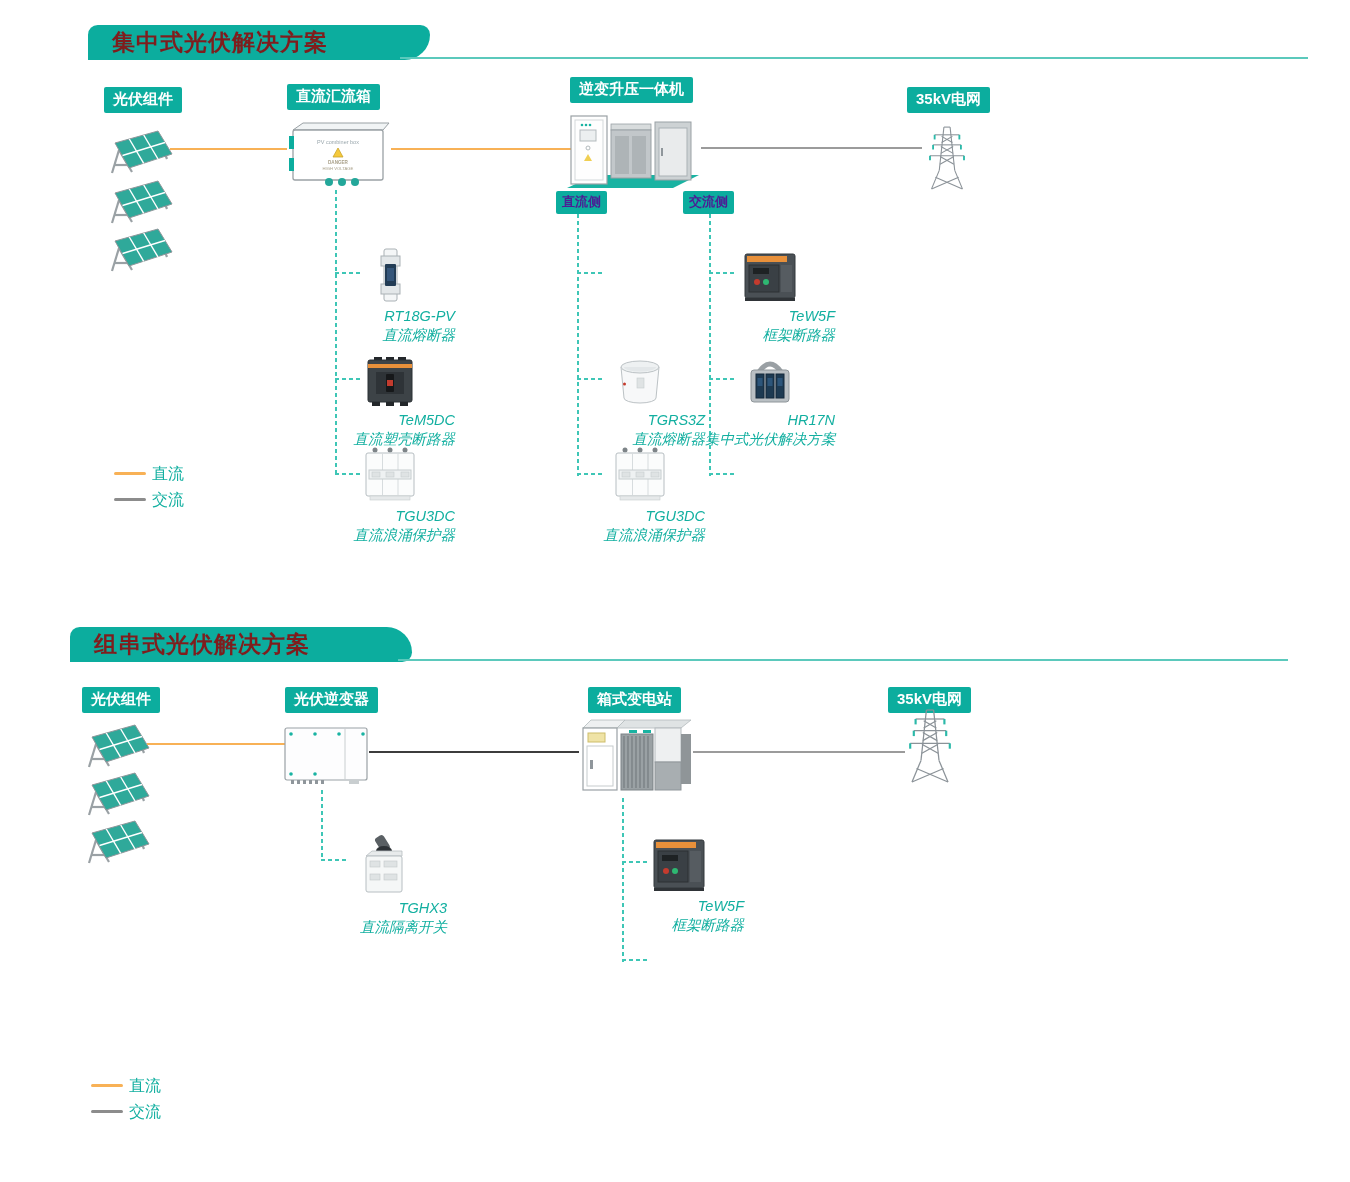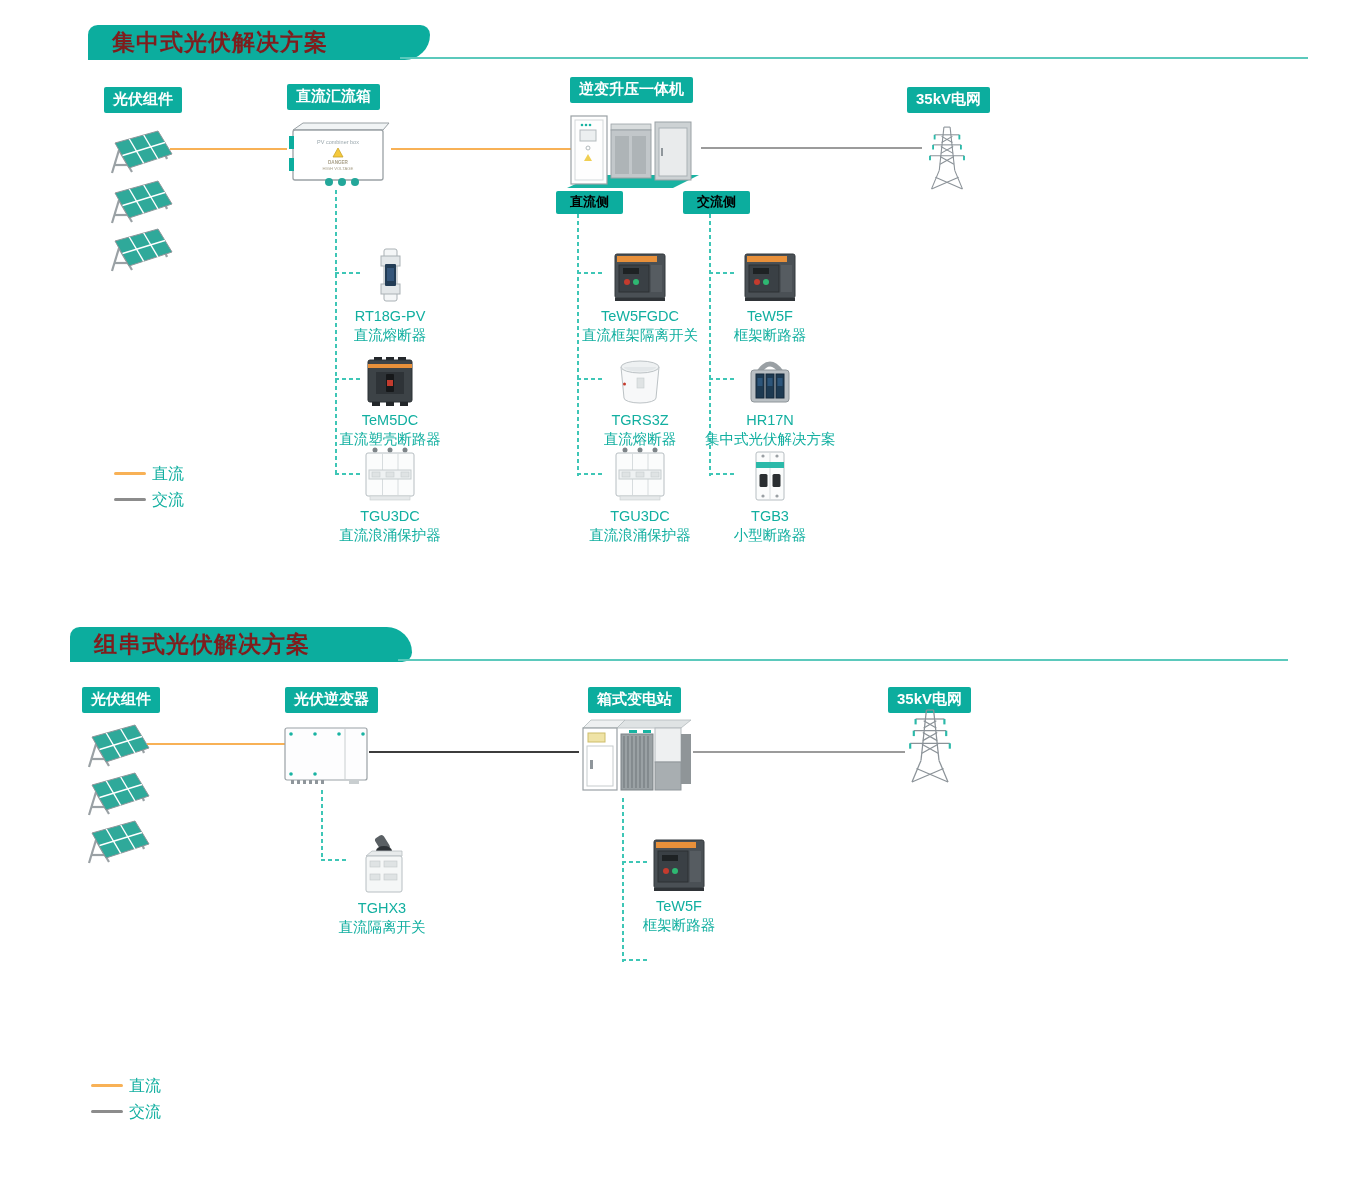--- a/index.html
+++ b/index.html
@@ -10,26 +10,26 @@
   .canvas{position:relative;width:1350px;height:1182px;background:#fff;
           font-family:"Liberation Sans",sans-serif;overflow:hidden;}
   .abs{position:absolute;}
   .stitle{background:var(--teal);color:#7f1d1d;font-weight:bold;font-size:23px;
           line-height:35px;height:35px;width:318px;padding-left:24px;letter-spacing:1px;}
   .s1r{border-radius:10px 10px 26px 0;}
   .s2r{border-radius:10px 26px 10px 0;}
   .rule{height:2px;background:#5BC9BC;}
   .nlabel{background:var(--teal);color:#fff;font-weight:bold;font-size:15px;
           padding:3px 9px 4px;border-radius:2px;white-space:nowrap;}
-  .tag{background:var(--teal);color:#000000;font-weight:bold;font-size:13px;
-       padding:2px 14px 3px;border-radius:2px;white-space:nowrap;}
+  .tag{background:var(--teal);color:#4c1d95;font-weight:bold;font-size:13px;
+       padding:2px 6px 3px;border-radius:2px;white-space:nowrap;}
   .hline{height:2px;}
   .dotv{width:2px;background:repeating-linear-gradient(to bottom,var(--teald) 0 4px,transparent 4px 7px);}
   .doth{height:2px;background:repeating-linear-gradient(to right,var(--teald) 0 4px,transparent 4px 7px);}
-  .product{width:130px;text-align:center;}
+  .product{width:130px;text-align:right;font-style:italic;}
   .pimg{height:56px;display:flex;align-items:flex-end;justify-content:center;margin-bottom:5px;}
   .pname,.pdesc{color:var(--tealtxt);font-size:14.5px;line-height:19px;white-space:nowrap;}
   .legend-line{width:32px;height:3px;border-radius:2px;}
   .legend-text{color:var(--tealtxt);font-size:16px;font-weight:500;}
 </style>
 </head>
 <body>
 
 <div class="canvas">
 
@@ -207,36 +207,20 @@
       <rect x="7" y="26" width="8" height="5" fill="#dfe3e4" stroke="#c6ccce" stroke-width="0.6"></rect>
       <rect x="21" y="26" width="8" height="5" fill="#dfe3e4" stroke="#c6ccce" stroke-width="0.6"></rect>
       <rect x="36" y="26" width="8" height="5" fill="#dfe3e4" stroke="#c6ccce" stroke-width="0.6"></rect>
       <rect x="5" y="50" width="40" height="4" fill="#e6e9ea" stroke="#c6ccce" stroke-width="0.6"></rect>
     </svg>
       </div>
     <div class="pname">TGU3DC</div>
     <div class="pdesc">直流浪涌保护器</div>
   </div>
 
-  <div class="abs product" style="left:575px;top:246px">
-    <div class="pimg">
-        <svg width="54" height="50">
-      <rect x="2" y="2" width="50" height="44" rx="2" fill="#4a5055" stroke="#33383c"></rect>
-      <rect x="4" y="4" width="40" height="6" fill="#E8903A"></rect>
-      <rect x="6" y="13" width="30" height="27" fill="#3a4045" stroke="#2c3135"></rect>
-      <rect x="10" y="16" width="16" height="6" fill="#1e2224"></rect>
-      <circle cx="14" cy="30" r="3" fill="#C43B2E"></circle>
-          <circle cx="23" cy="30" r="3" fill="#2EB872"></circle>
-      <rect x="38" y="13" width="11" height="27" fill="#565c61"></rect>
-      <rect x="2" y="46" width="50" height="3" fill="#2f3337"></rect>
-    </svg>
-      </div>
-    <div class="pname">TeW5FGDC</div>
-    <div class="pdesc">直流框架隔离开关</div>
-  </div>
 
   <div class="abs product" style="left:575px;top:350px">
     <div class="pimg">
         <svg width="44" height="48">
       <path d="M3,9 L6,40 A16,5 0 0 0 38,40 L41,9" fill="#f7f8f9" stroke="#bcc2c5"></path>
       <ellipse cx="22" cy="9" rx="19" ry="6" fill="#eef1f2" stroke="#bcc2c5"></ellipse>
       <path d="M6,9 a16,4.5 0 0 0 32,0" fill="#e3e7e9"></path>
       <circle cx="6.5" cy="26" r="1.5" fill="#C43B2E"></circle>
       <rect x="19" y="20" width="7" height="10" fill="#dfe3e4" stroke="#c6ccce" stroke-width="0.6"></rect>
     </svg>
@@ -292,37 +276,20 @@
       <rect x="29" y="16" width="8" height="24" fill="#1d3a52" stroke="#15293a"></rect>
       <rect x="10.5" y="20" width="5" height="8" fill="#2c557a"></rect>
       <rect x="20.5" y="20" width="5" height="8" fill="#2c557a"></rect>
       <rect x="30.5" y="20" width="5" height="8" fill="#2c557a"></rect>
     </svg>
       </div>
     <div class="pname">HR17N</div>
     <div class="pdesc">集中式光伏解决方案</div>
   </div>
 
-  <div class="abs product" style="left:705px;top:446px">
-    <div class="pimg">
-        <svg width="34" height="52">
-      <rect x="3" y="2" width="28" height="48" rx="2" fill="#fbfcfc" stroke="#b7bec2"></rect>
-      <line x1="17" y1="2" x2="17" y2="50" stroke="#d7dcde"></line>
-      <rect x="3" y="12" width="28" height="6" fill="#2BB9A9"></rect>
-      <rect x="6.5" y="24" width="8" height="13" rx="1.5" fill="#2a2e31"></rect>
-      <rect x="19.5" y="24" width="8" height="13" rx="1.5" fill="#2a2e31"></rect>
-      <circle cx="10" cy="6" r="1.6" fill="#9aa0a4"></circle>
-          <circle cx="24" cy="6" r="1.6" fill="#9aa0a4"></circle>
-      <circle cx="10" cy="46" r="1.6" fill="#9aa0a4"></circle>
-          <circle cx="24" cy="46" r="1.6" fill="#9aa0a4"></circle>
-    </svg>
-      </div>
-    <div class="pname">TGB3</div>
-    <div class="pdesc">小型断路器</div>
-  </div>
 
   <div class="abs legend-line" style="left:114px;top:472px;background:var(--orange)"></div>
   <div class="abs legend-text" style="left:152px;top:464px">直流</div>
   <div class="abs legend-line" style="left:114px;top:498px;background:#8C8C8C"></div>
   <div class="abs legend-text" style="left:152px;top:490px">交流</div>
 
   <div class="abs stitle s2r" style="left:70px;top:627px">
     <span>组串式光伏解决方案</span>
   </div>
   <div class="abs rule" style="left:398px;top:659px;width:890px"></div>

